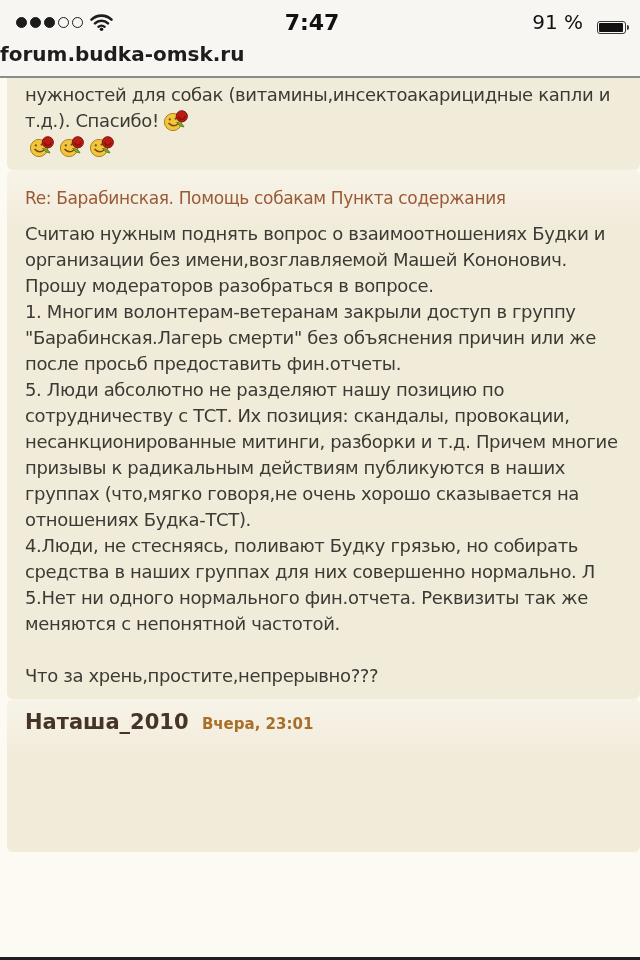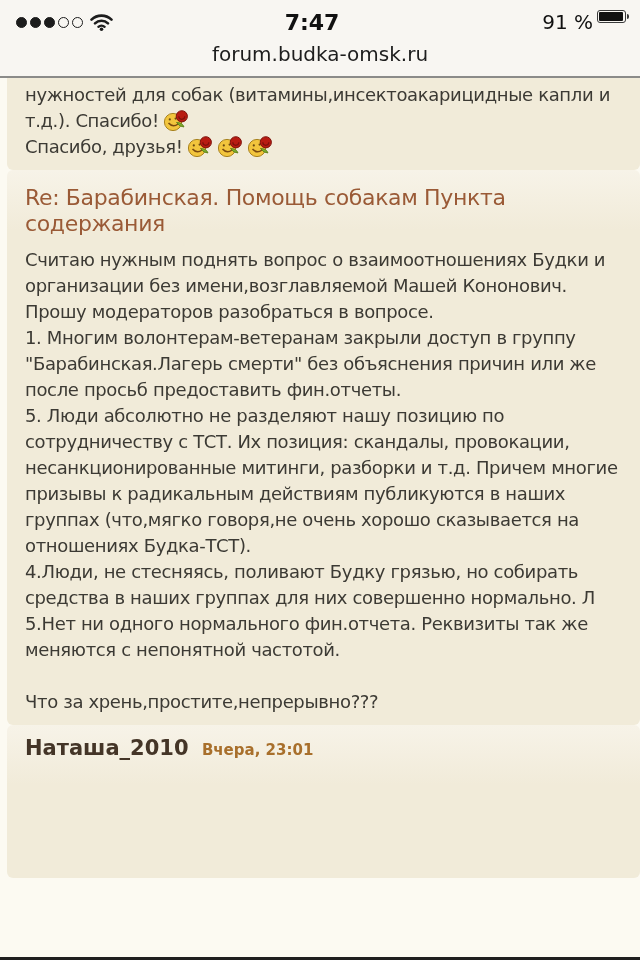--- a/index.html
+++ b/index.html
@@ -10,40 +10,40 @@
     -webkit-font-smoothing:antialiased;
   }
   
   .chrome{background:#f8f6f2;border-bottom:2px solid #8b8b89;height:78px;box-sizing:border-box;}
   .statusbar{height:38px;position:relative;display:flex;align-items:center;justify-content:space-between;padding:6px 10px 0 16px;box-sizing:border-box;}
   .sb-left{display:flex;align-items:center;gap:7px;}
   .dots{display:inline-flex;align-items:center;gap:3px;}
   .dot{width:11px;height:11px;border-radius:50%;border:1.5px solid #1c1c1c;box-sizing:border-box;display:inline-block;}
   .dot.f{background:#1c1c1c;}
   .sb-time{position:absolute;left:0;right:16px;text-align:center;font-size:22px;font-weight:600;color:#111;}
-  .sb-right{display:flex;align-items:flex-start;gap:4px;z-index:2;}
+  .sb-right{display:flex;align-items:flex-end;gap:14px;z-index:2;}
   .pct{font-size:20px;color:#111;}
   .batt{position:relative;width:29px;height:13px;border:1.5px solid #3a3a3a;border-radius:3px;box-sizing:border-box;display:inline-block;margin-right:4px;}
   .batt .fill{position:absolute;left:1px;top:1px;bottom:1px;width:88%;background:#111;border-radius:1px;}
   .batt::after{content:"";position:absolute;right:-4px;top:3px;width:2.5px;height:5px;background:#3a3a3a;border-radius:0 2px 2px 0;}
-  .urlrow{height:36px;text-align:center;font-size:20px;color:#1d1d1d;line-height:32px;}
+  .urlrow{height:36px;text-align:left;font-size:20px;color:#1d1d1d;line-height:32px;font-weight:bold;}
   
   .page{padding:0 0 0 7px;}
   .post{
     background:linear-gradient(180deg,#f7f3e8 0px,#f1ebd9 60px);
     border-radius:6px;
     padding:8px 14px 10px 18px;
     color:#3c3a34;font-size:18px;line-height:26px;letter-spacing:-0.35px;
   }
   .post-first{border-radius:0 0 6px 6px;background:#f1ebd9;padding-top:4px;}
   .post-last{min-height:135px;margin-bottom:0;}
   .phead{padding-top:2px;}
   .author{font-size:21px;font-weight:bold;color:#443527;letter-spacing:0;}
   .tstamp{font-size:15px;font-weight:bold;color:#a86f2b;margin-left:8px;letter-spacing:0;}
-  .subject{font-size:22px;color:#9a5a36;margin-top:7px;margin-bottom:10px;}
+  .subject{font-size:17px;color:#9a5a36;margin-top:7px;margin-bottom:10px;}
   .pbody > div{min-height:26px;}
   .rose{vertical-align:-5px;margin-left:4px;}
   .bottom-line{position:absolute;left:0;right:0;bottom:0;height:3px;background:#1f1f1f;z-index:5;}
 </style>
 </head>
 <body>
 
 <div class="screen">
 
   <header class="chrome">
@@ -82,21 +82,21 @@
       <div class="pbody">
         <div><span>нужностей для собак (витамины,инсектоакарицидные капли и т.д.). Спасибо!</span><svg class="rose" width="26" height="22" viewBox="0 0 26 22">
               <circle cx="10" cy="12" r="8.6" fill="#f2c53d" stroke="#a8821e"></circle>
               <circle cx="6.8" cy="9.4" r="1.1" fill="#6b4a10"></circle>
               <circle cx="12.6" cy="8.6" r="1.1" fill="#6b4a10"></circle>
               <path d="M5.5 13 q4.5 5 9.5 1" stroke="#7a4a10" stroke-width="1.6" fill="none"></path>
               <path d="M13.5 12.5 q3 4.5 7.5 4.5 q-1.5-4.5-7.5-4.5z" fill="#7fae2f" stroke="#567a14" stroke-width="0.8"></path>
               <circle cx="18.8" cy="6.3" r="5.6" fill="#b81c12" stroke="#7e120c"></circle>
               <path d="M15.8 6.3 a3 3 0 0 0 6 0" stroke="#7e120c" stroke-width="1.2" fill="none"></path>
             </svg></div>
-        <div><span>Спасибо, друзья!</span><svg class="rose" width="26" height="22" viewBox="0 0 26 22">
+        <div><svg class="rose" width="26" height="22" viewBox="0 0 26 22">
               <circle cx="10" cy="12" r="8.6" fill="#f2c53d" stroke="#a8821e"></circle>
               <circle cx="6.8" cy="9.4" r="1.1" fill="#6b4a10"></circle>
               <circle cx="12.6" cy="8.6" r="1.1" fill="#6b4a10"></circle>
               <path d="M5.5 13 q4.5 5 9.5 1" stroke="#7a4a10" stroke-width="1.6" fill="none"></path>
               <path d="M13.5 12.5 q3 4.5 7.5 4.5 q-1.5-4.5-7.5-4.5z" fill="#7fae2f" stroke="#567a14" stroke-width="0.8"></path>
               <circle cx="18.8" cy="6.3" r="5.6" fill="#b81c12" stroke="#7e120c"></circle>
               <path d="M15.8 6.3 a3 3 0 0 0 6 0" stroke="#7e120c" stroke-width="1.2" fill="none"></path>
             </svg><svg class="rose" width="26" height="22" viewBox="0 0 26 22">
               <circle cx="10" cy="12" r="8.6" fill="#f2c53d" stroke="#a8821e"></circle>
               <circle cx="6.8" cy="9.4" r="1.1" fill="#6b4a10"></circle>

